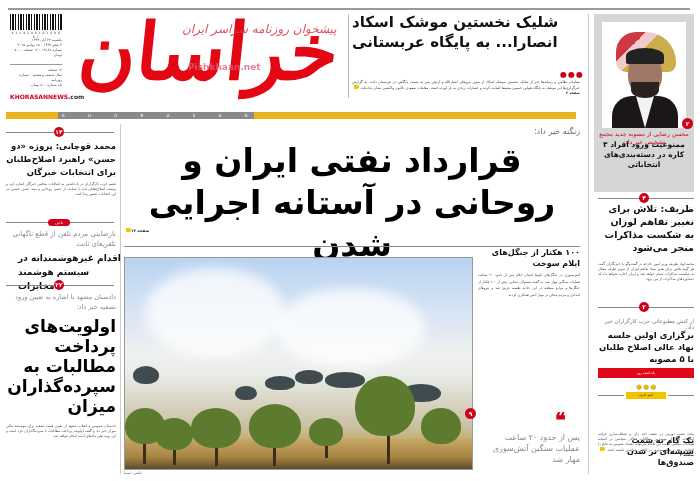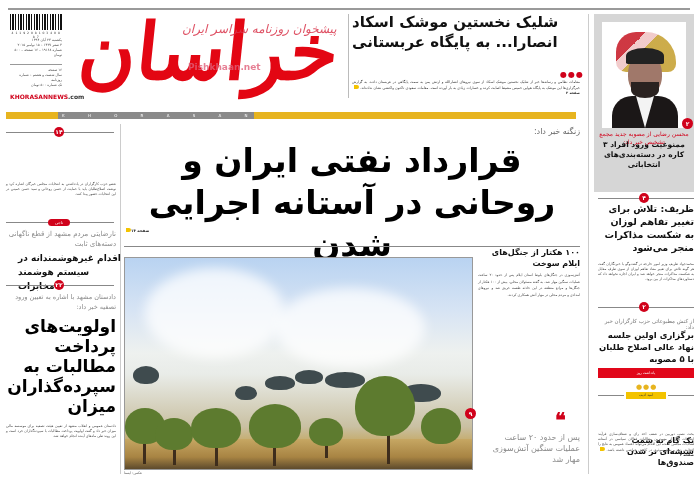--- a/index.html
+++ b/index.html
@@ -183,24 +183,25 @@
   <div class="yellow-tag">امید ادیب</div>
   <div class="right-h3">یک گام به سمت شیشه‌ای تر شدن صندوق‌ها</div>
   <div class="body-text" style="left:598px;top:432px;width:96px">
     <span>بحث نصب دوربین در شعب اخذ رای و شفاف‌سازی فرآیند انتخابات یکی از مهم‌ترین مطالبات فعالان سیاسی در آستانه انتخابات مجلس است. این اقدام می‌تواند اعتماد عمومی به نتایج را افزایش دهد و نقش موثری در کاهش حواشی داشته باشد.</span>
     <span class="page-ref">صفحه ۲</span>
   </div>
 
   <div class="left-col-divider"></div>
   <div class="col-rule" style="left:6px;top:132px;width:108px"></div>
   <div class="num-badge" style="left:54px;top:127px;width:10px;height:10px;line-height:10px">۱۴</div>
+  <div class="left-h1">محمد قوچانی: پروژه «دو حسن» راهبرد اصلاح‌طلبان برای انتخابات خبرگان</div>
   <div class="body-text" style="left:6px;top:182px;width:110px">عضو حزب کارگزاران در یادداشتی به انتخابات مجلس خبرگان اشاره کرد و نوشت اصلاح‌طلبان باید با حمایت از حسن روحانی و سید حسن خمینی در این انتخابات حضور پیدا کنند.</div>
   <div class="col-rule" style="left:6px;top:222px;width:108px"></div>
   <div class="red-pill" style="left:48px;top:219px;width:22px">ناجی</div>
-  <div class="left-kicker2">نارضایتی مردم مشهد از قطع ناگهانی دسته‌های ثابت</div>
+  <div class="left-kicker2">نارضایتی مردم تلفن از قطع ناگهانی تلفن‌های ثابت</div>
   <div class="left-h2">اقدام غیرهوشمندانه در سیستم هوشمند مخابرات</div>
   <div class="col-rule" style="left:6px;top:285px;width:108px"></div>
   <div class="num-badge" style="left:54px;top:280px;width:10px;height:10px;line-height:10px">۲۲</div>
   <div class="left-kicker3">دادستان مشهد با اشاره به تعیین ورود تصفیه خبر داد:</div>
   <div class="left-h3">اولویت‌های پرداخت مطالبات به سپرده‌گذاران میزان</div>
   <div class="body-text" style="left:6px;top:424px;width:110px">دادستان عمومی و انقلاب مشهد از تعیین هیئت تصفیه برای موسسه مالی میزان خبر داد و گفت اولویت پرداخت مطالبات با سپرده‌گذاران خرد است و این روند طی ماه‌های آینده انجام خواهد شد.</div>
 
   <div class="main-kicker">زنگنه خبر داد:</div>
   <div class="main-headline">قرارداد نفتی ایران و روحانی در آستانه اجرایی شدن</div>
   <div class="main-pageref page-ref">صفحه ۱۴</div>

